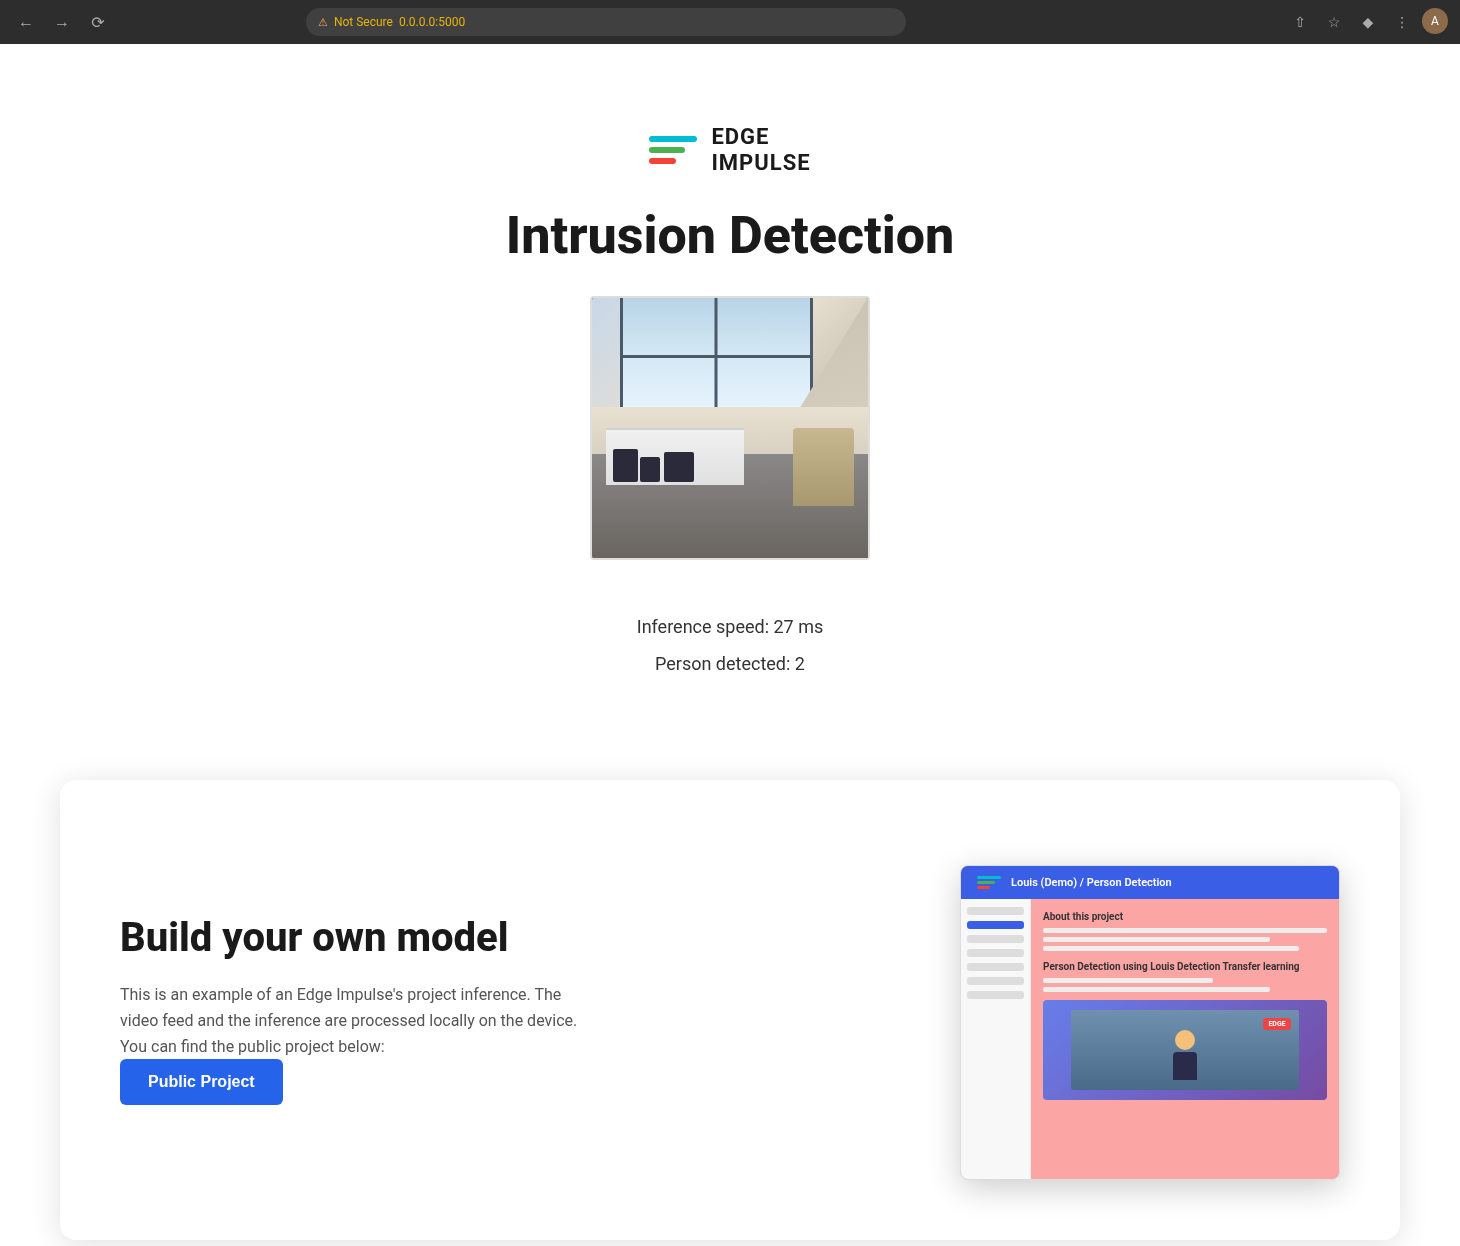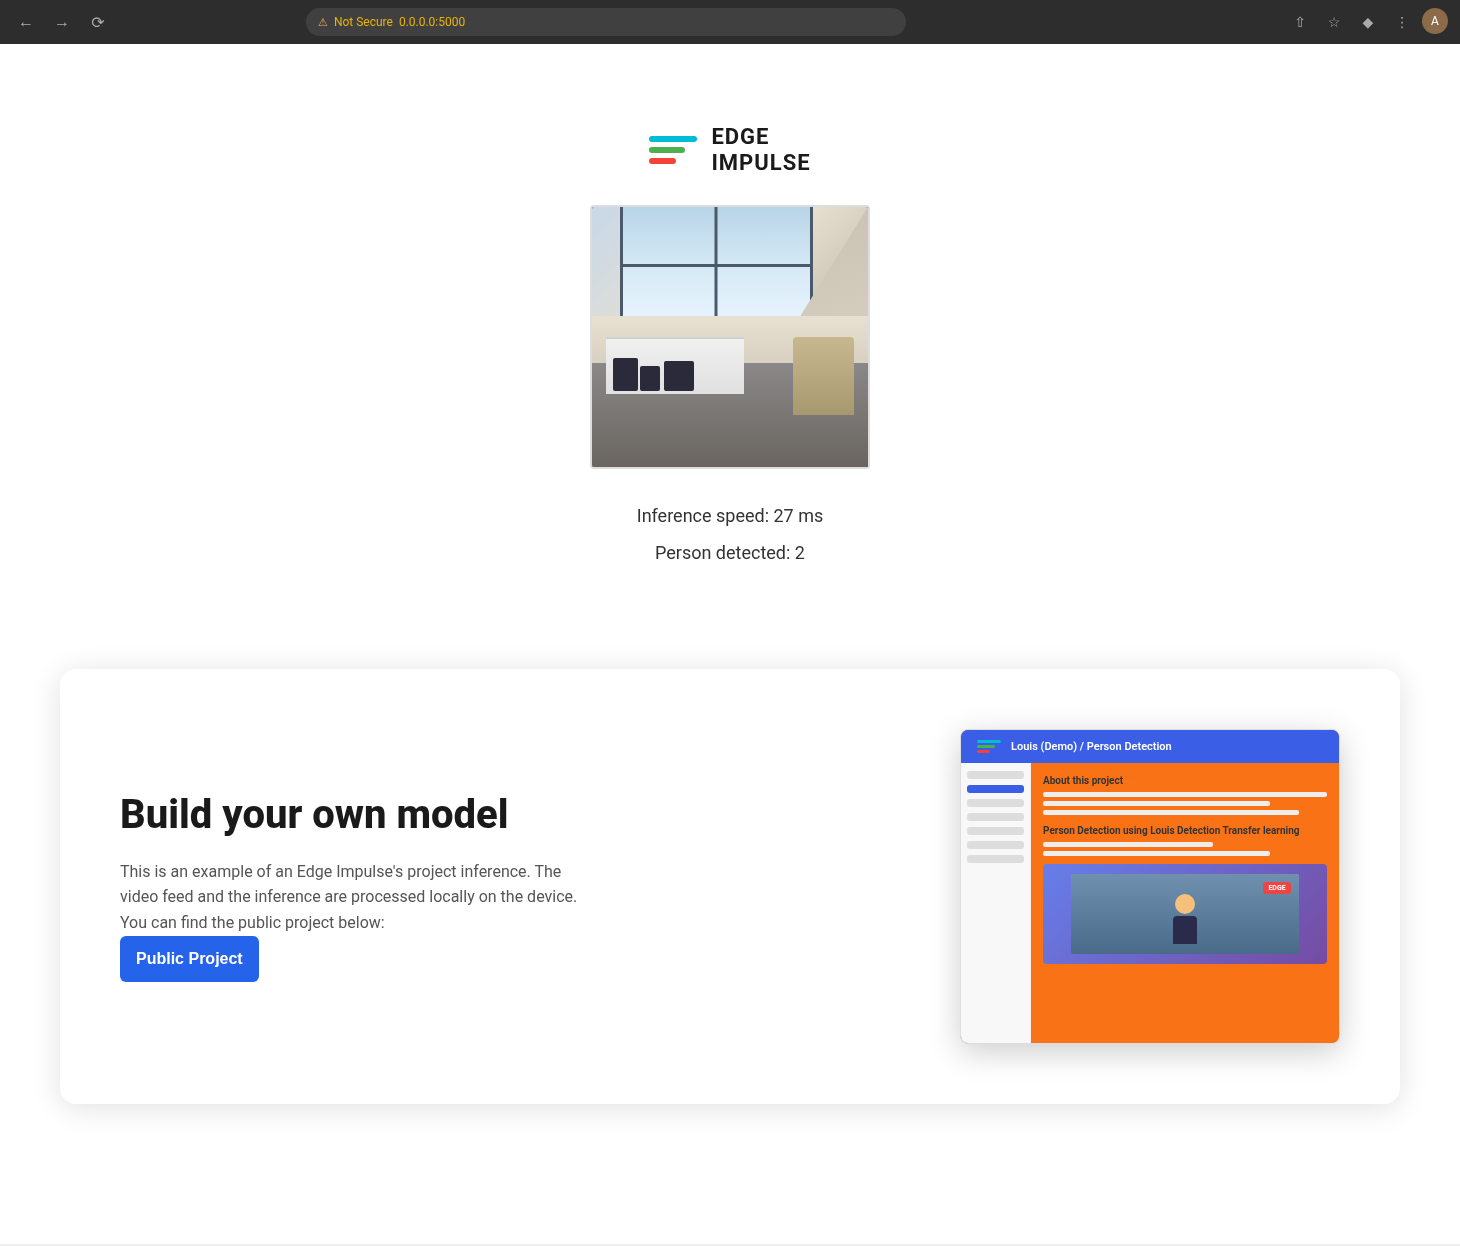--- a/index.html
+++ b/index.html
@@ -251,21 +251,21 @@
       top: 42%;
       left: 0;
       right: 0;
       bottom: 40%;
       background: linear-gradient(180deg, #e8e0d0 0%, #d8d0c0 100%);
     }
 
     
     .stats-section {
       text-align: center;
-      padding: 36px 0 30px;
+      padding: 56px 0 30px;
     }
 
     .stat-line {
       font-size: 18px;
       color: #333;
       margin-bottom: 16px;
     }
 
     
     .info-card {
@@ -297,40 +297,41 @@
       color: #555;
       line-height: 1.6;
       max-width: 480px;
     }
 
     .public-project-btn {
       background: #2563eb;
       color: white;
       border: none;
       border-radius: 6px;
-      padding: 14px 16px;
+      padding: 14px 28px;
       font-size: 16px;
       font-weight: 600;
       cursor: pointer;
     }
 
     
     .preview-container {
       flex: 1;
       max-width: 380px;
       position: relative;
     }
 
     .preview-screenshot {
       width: 100%;
       border-radius: 8px;
       overflow: hidden;
       box-shadow: 0 8px 32px rgba(0,0,0,0.2);
-      background: #f97316;
+      background: #fca5a5;
       border: 1px solid #ddd;
+      margin-top: 25px;
     }
 
     .preview-header-bar {
       background: #3b5ee6;
       padding: 10px 16px;
       display: flex;
       align-items: center;
       gap: 10px;
     }
 
@@ -495,20 +496,21 @@
         <div class="logo-bar logo-bar-1"></div>
         <div class="logo-bar logo-bar-2"></div>
         <div class="logo-bar logo-bar-3"></div>
       </div>
       <div class="logo-text">
         <div>EDGE</div>
         <div>IMPULSE</div>
       </div>
     </div>
 
+    <h1 class="page-title">Intrusion Detection</h1>
 
     <div class="camera-container">
       <div class="camera-scene">
 
         <div class="skylight">
           <div class="skylight-frame"></div>
           <div class="skylight-frame-h"></div>
         </div>
 
         <div class="ceiling"></div>

